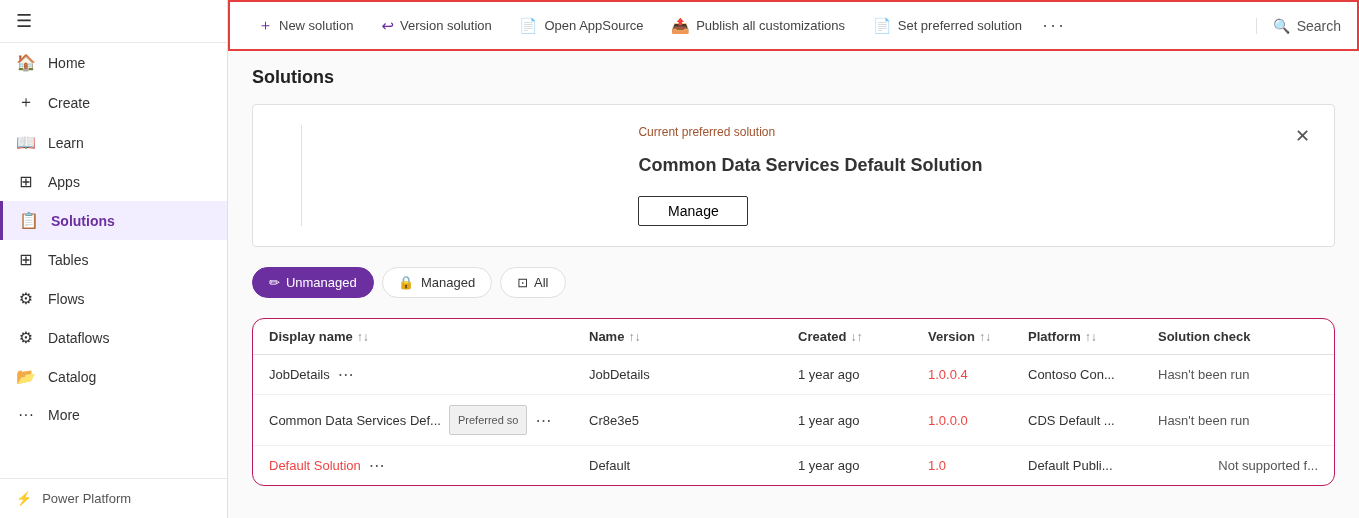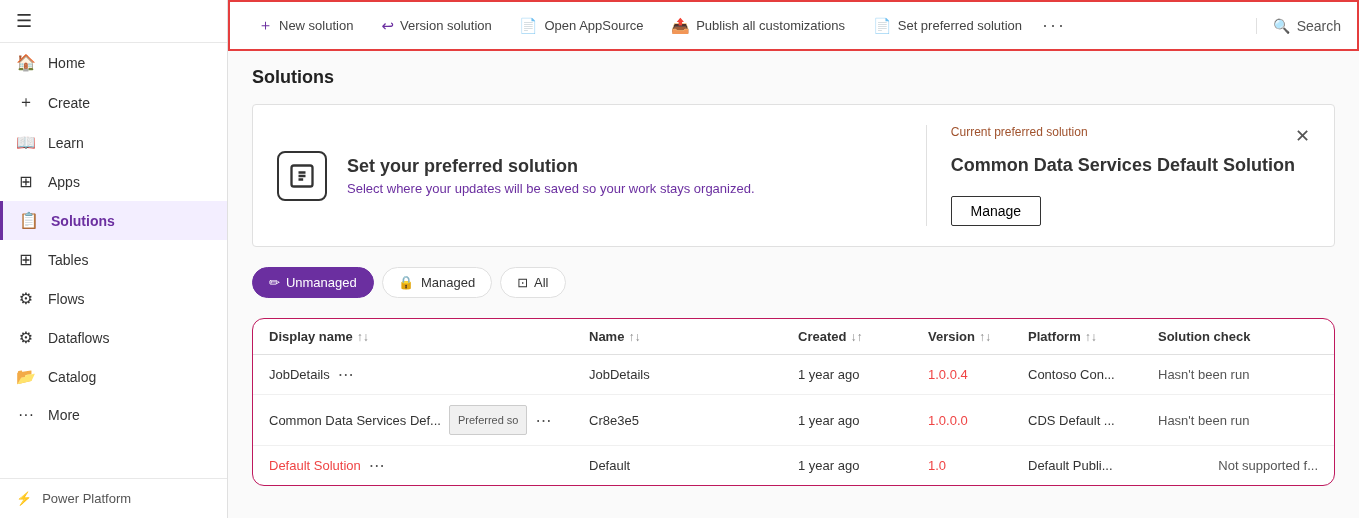--- a/index.html
+++ b/index.html
@@ -175,21 +175,21 @@
     .banner-right .current-label {
       color: #a0522d;
       font-size: 12px;
     }
     .banner-right .current-title {
       font-size: 18px;
       font-weight: 600;
       margin-bottom: 4px;
     }
     .manage-btn {
-      width: 90px;
+      width: 110px;
       padding: 6px 16px;
       border: 1px solid #333;
       background: #fff;
       cursor: pointer;
       font-size: 14px;
       border-radius: 2px;
     }
     .close-banner {
       background: transparent;
       border: none;
@@ -365,34 +365,20 @@
     <div class="toolbar-search">
       <span>🔍</span>
       <span>Search</span>
     </div>
   </div>
 
   <div class="content">
     <h1 class="page-title">Solutions</h1>
 
     <div class="banner">
-      <div class="banner-left">
-        <div class="banner-icon">
-          <svg width="28" height="28" viewBox="0 0 24 24" fill="none" stroke="#333" stroke-width="2">
-            <rect x="3" y="3" width="18" height="18" rx="2"></rect>
-            <path d="M9 9h6M9 12h6M9 15h4"></path>
-          </svg>
-        </div>
-        <div class="banner-text">
-          <h2>Set your preferred solution</h2>
-          <p>
-            <span>Select where your updates will be saved so your work stays organized.</span>
-          </p>
-        </div>
-      </div>
       <div class="banner-divider"></div>
       <div class="banner-right">
         <span class="current-label">Current preferred solution</span>
         <span class="current-title">Common Data Services Default Solution</span>
         <button class="manage-btn">Manage</button>
       </div>
       <button class="close-banner">✕</button>
     </div>
 
     <div class="tabs">

